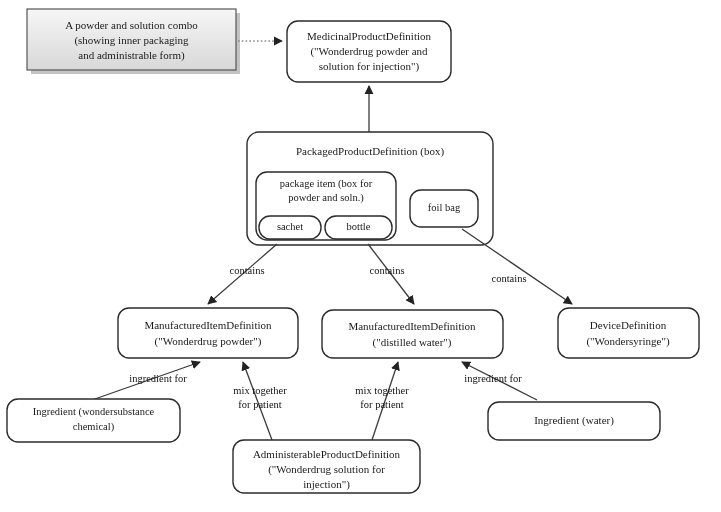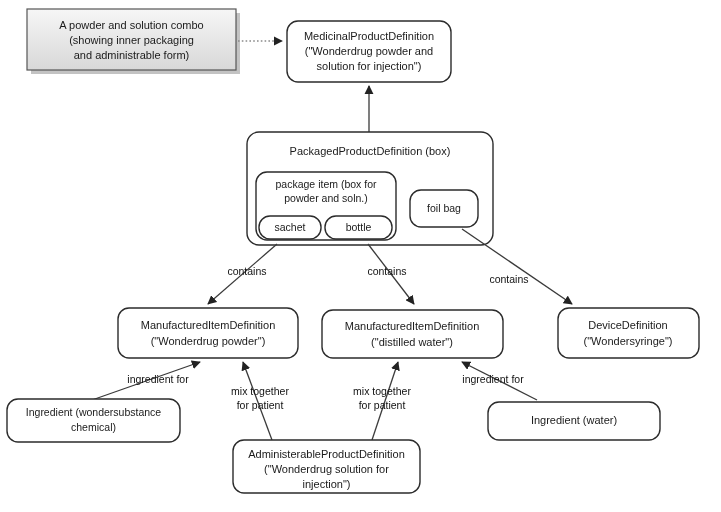--- a/index.html
+++ b/index.html
@@ -1,21 +1,21 @@
 <!DOCTYPE html>
 <html><head>
 <meta charset="utf-8">
 <style>
   html,body{margin:0;padding:0;background:#ffffff;}
   body{
     width:721px;height:512px;overflow:hidden;
     font-family:"Liberation Sans","DejaVu Sans",sans-serif;
     color:#000000;
   }
-  #diagram{position:relative;width:721px;height:512px;}
+  #diagram{position:relative;width:721px;height:512px;font-family:Liberation Serif, serif;}
   svg#canvas{position:absolute;left:0;top:0;width:721px;height:512px;}
   .node-text{font-size:11px;fill:#1a1a1a;text-anchor:middle;dominant-baseline:middle;}
   .node-text-sm{font-size:10.5px;fill:#1a1a1a;text-anchor:middle;dominant-baseline:middle;}
   .edge-label{font-size:10.5px;fill:#111111;text-anchor:middle;dominant-baseline:middle;}
   .note-text{font-size:11px;fill:#1a1a1a;text-anchor:middle;dominant-baseline:middle;}
   .box{fill:#ffffff;stroke:#2b2b2b;stroke-width:1.4;}
   .box-shadow{fill:#b9b9b9;stroke:none;opacity:.85;}
   .pill{fill:#ffffff;stroke:#2b2b2b;stroke-width:1.4;}
   .note-rect{stroke:#555555;stroke-width:1.2;}
   .edge{stroke:#3a3a3a;stroke-width:1.3;fill:none;}

